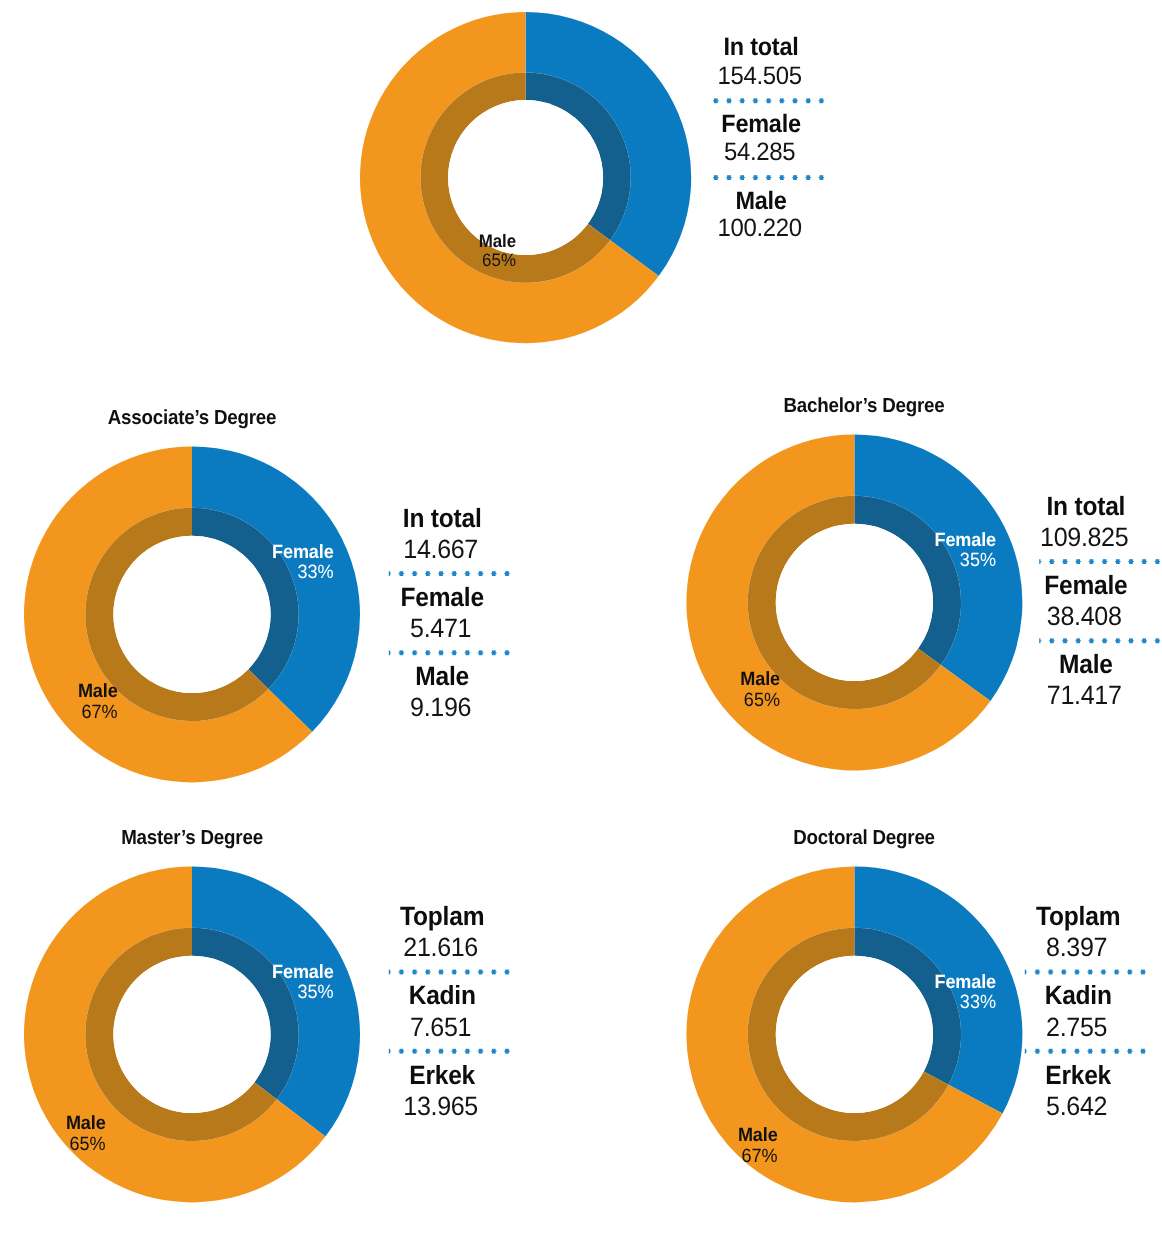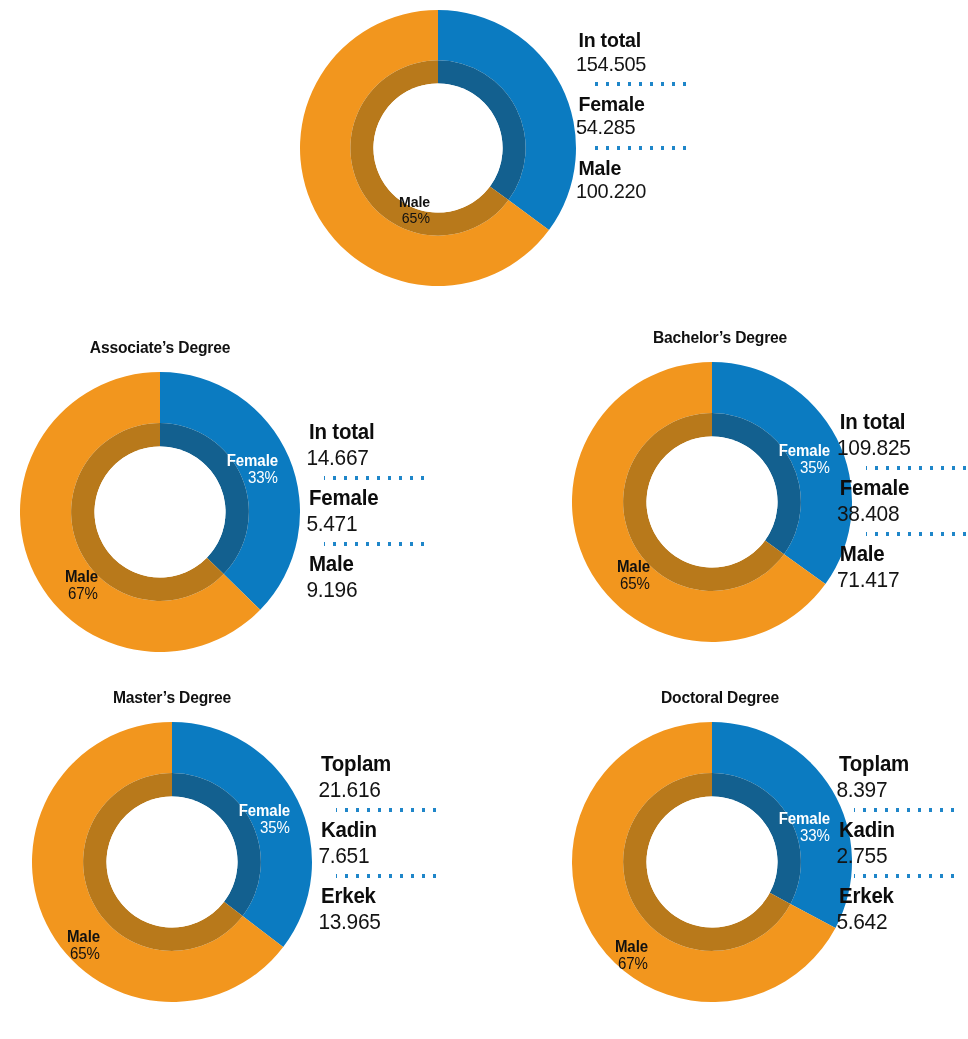--- a/index.html
+++ b/index.html
@@ -18,21 +18,21 @@
   .panel {
     position: absolute;
   }
 
   
   #panel-overall   { left: 280px; top: 0px;   width: 420px; height: 310px; }
 
   
   #panel-associate { left: 0px;   top: 336px; width: 440px; height: 350px; }
   #panel-bachelor  { left: 530px; top: 326px; width: 440px; height: 350px; }
-  #panel-master    { left: 12px;   top: 686px; width: 440px; height: 353px; }
+  #panel-master    { left: 0px;   top: 686px; width: 440px; height: 353px; }
   #panel-doctoral  { left: 530px; top: 686px; width: 440px; height: 353px; }
 
   .panel-title {
     text-align: center;
     font-family: "Liberation Sans", sans-serif;
     font-weight: bold;
     font-size: 17px;
     letter-spacing: -0.2px;
     color: #101010;
     margin: 0;
@@ -71,21 +71,21 @@
   .slice-label .pc {
     display: block;
     font-weight: normal;
   }
   .slice-label.female { color: #ffffff; }
   .slice-label.male   { color: #111111; }
 
   
   .stats {
     position: absolute;
-    text-align: left;
+    text-align: center;
     font-family: "Liberation Sans", sans-serif;
   }
   .stat-label {
     font-weight: bold;
     color: #0d0d0d;
     letter-spacing: -0.2px;
     line-height: 1.12;
     transform: scaleX(0.93);
     transform-origin: right center;
   }

